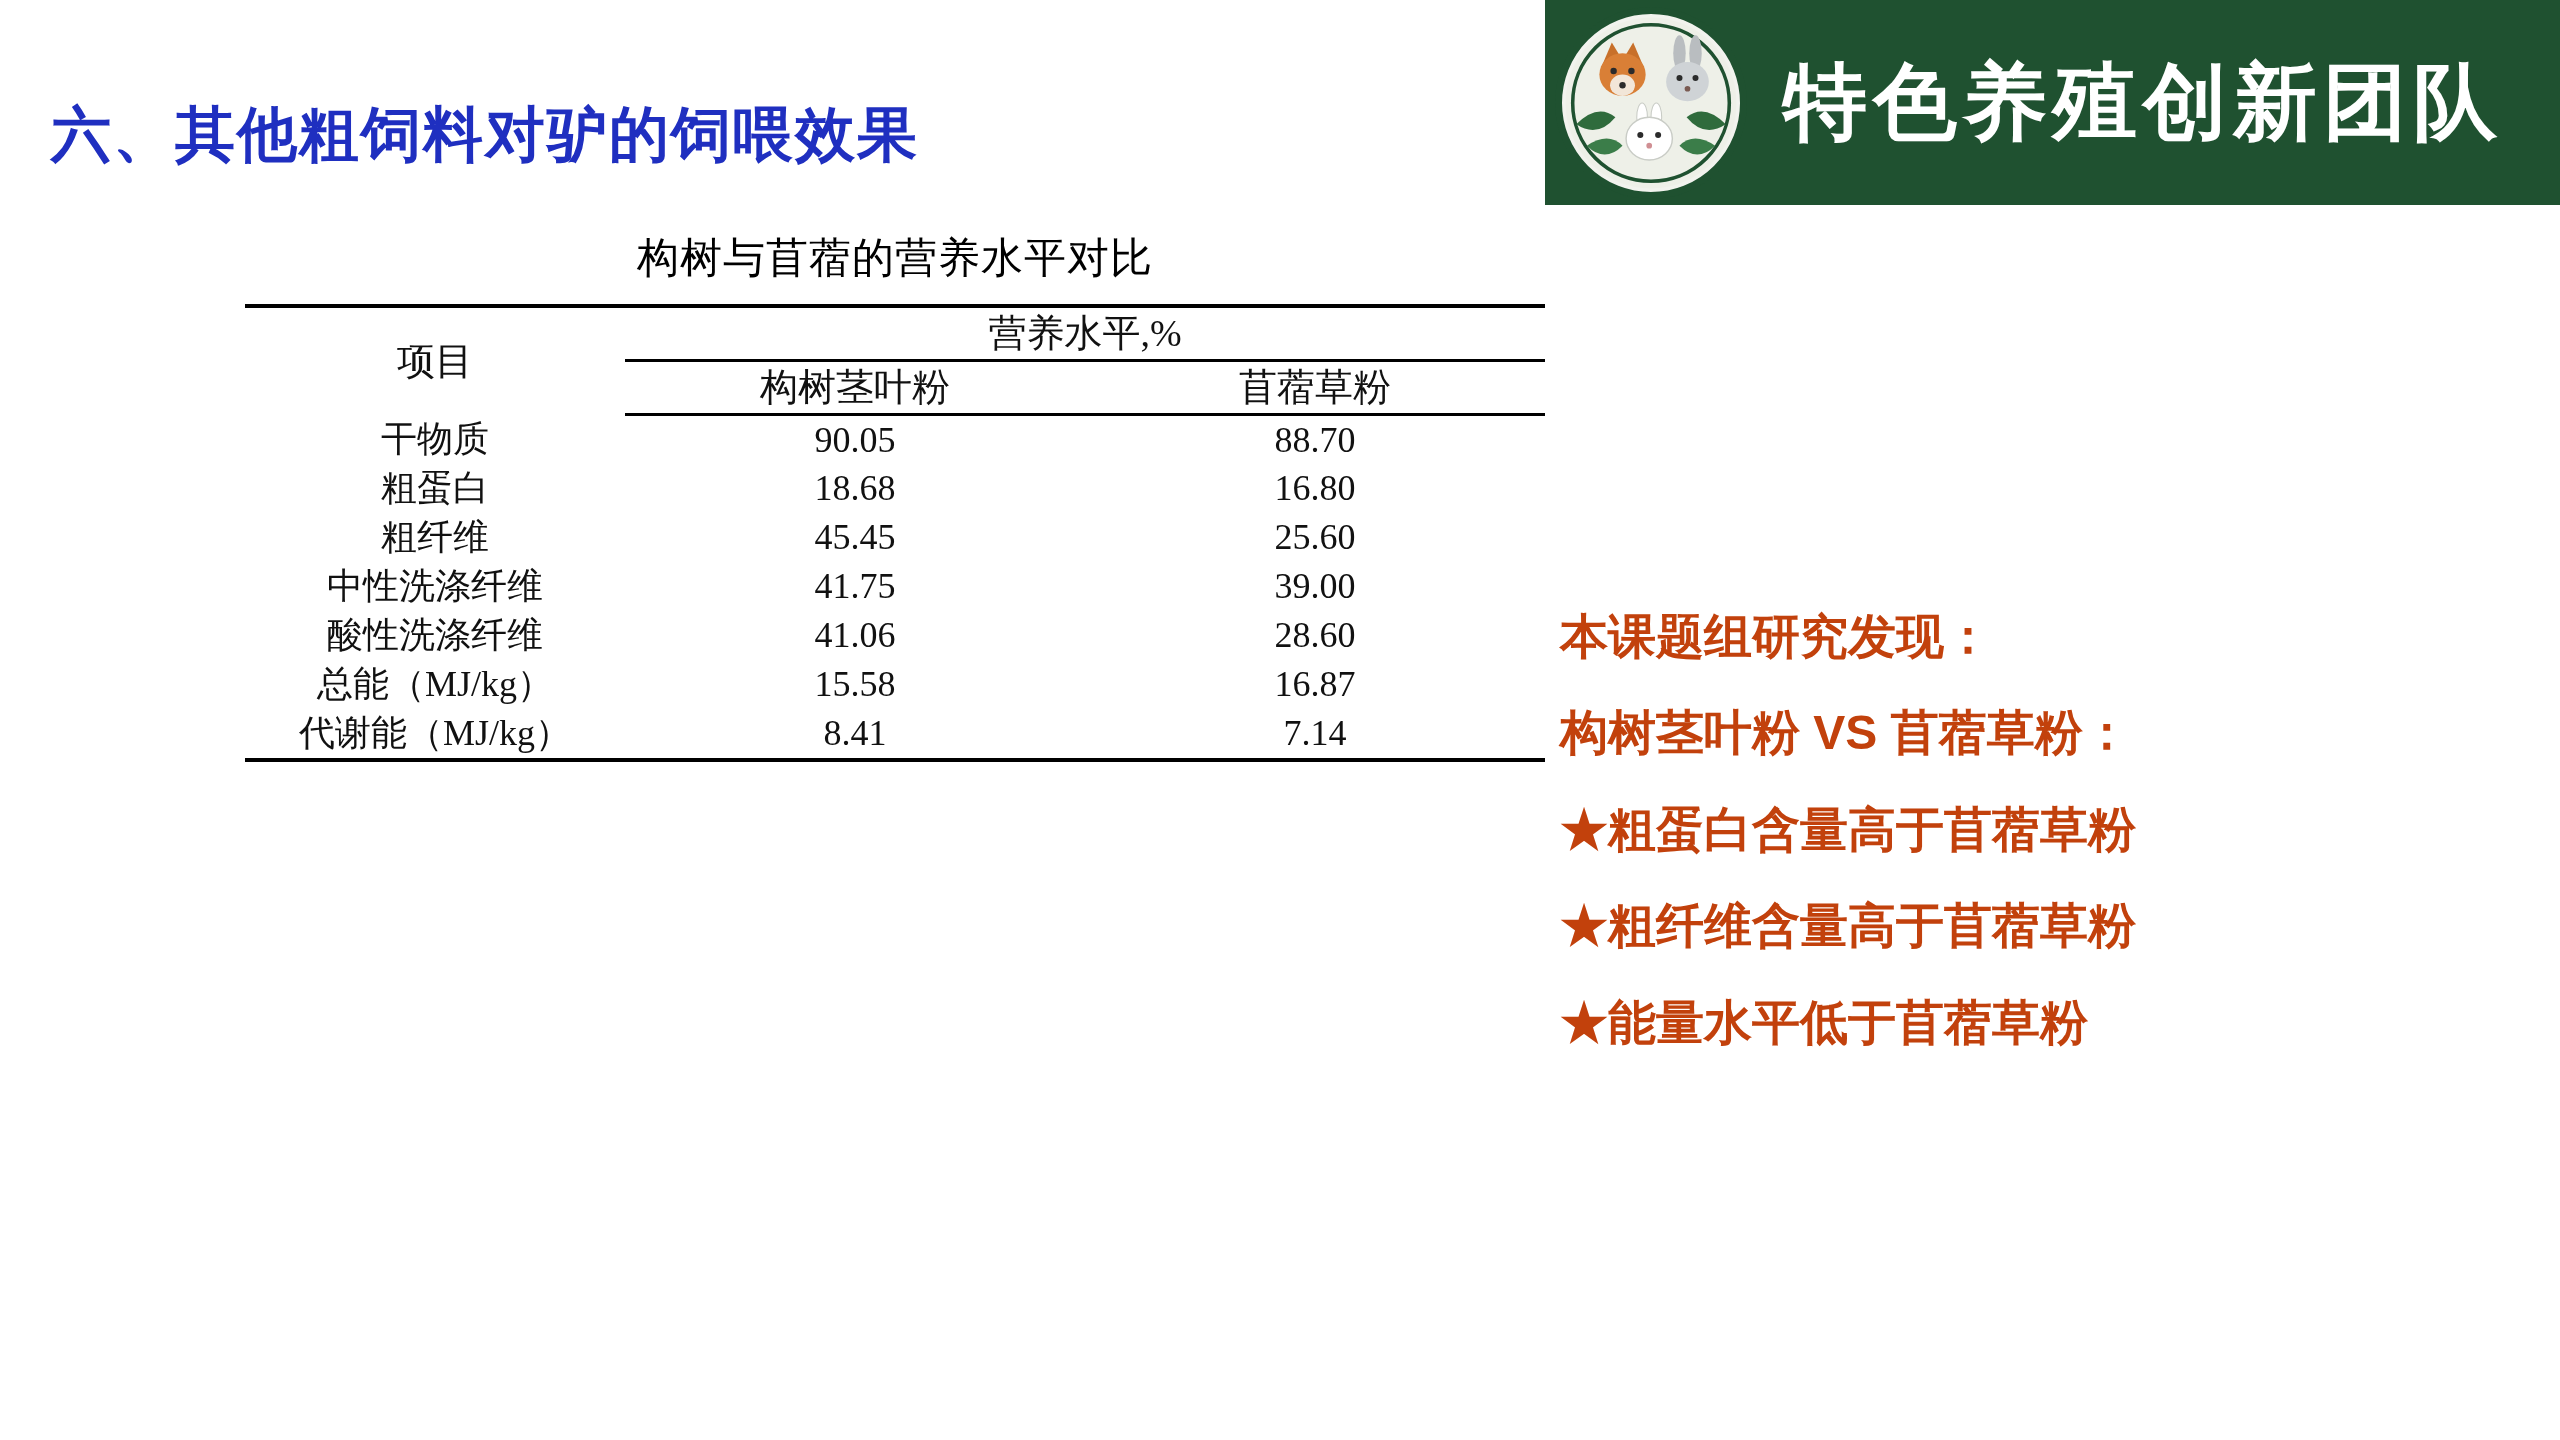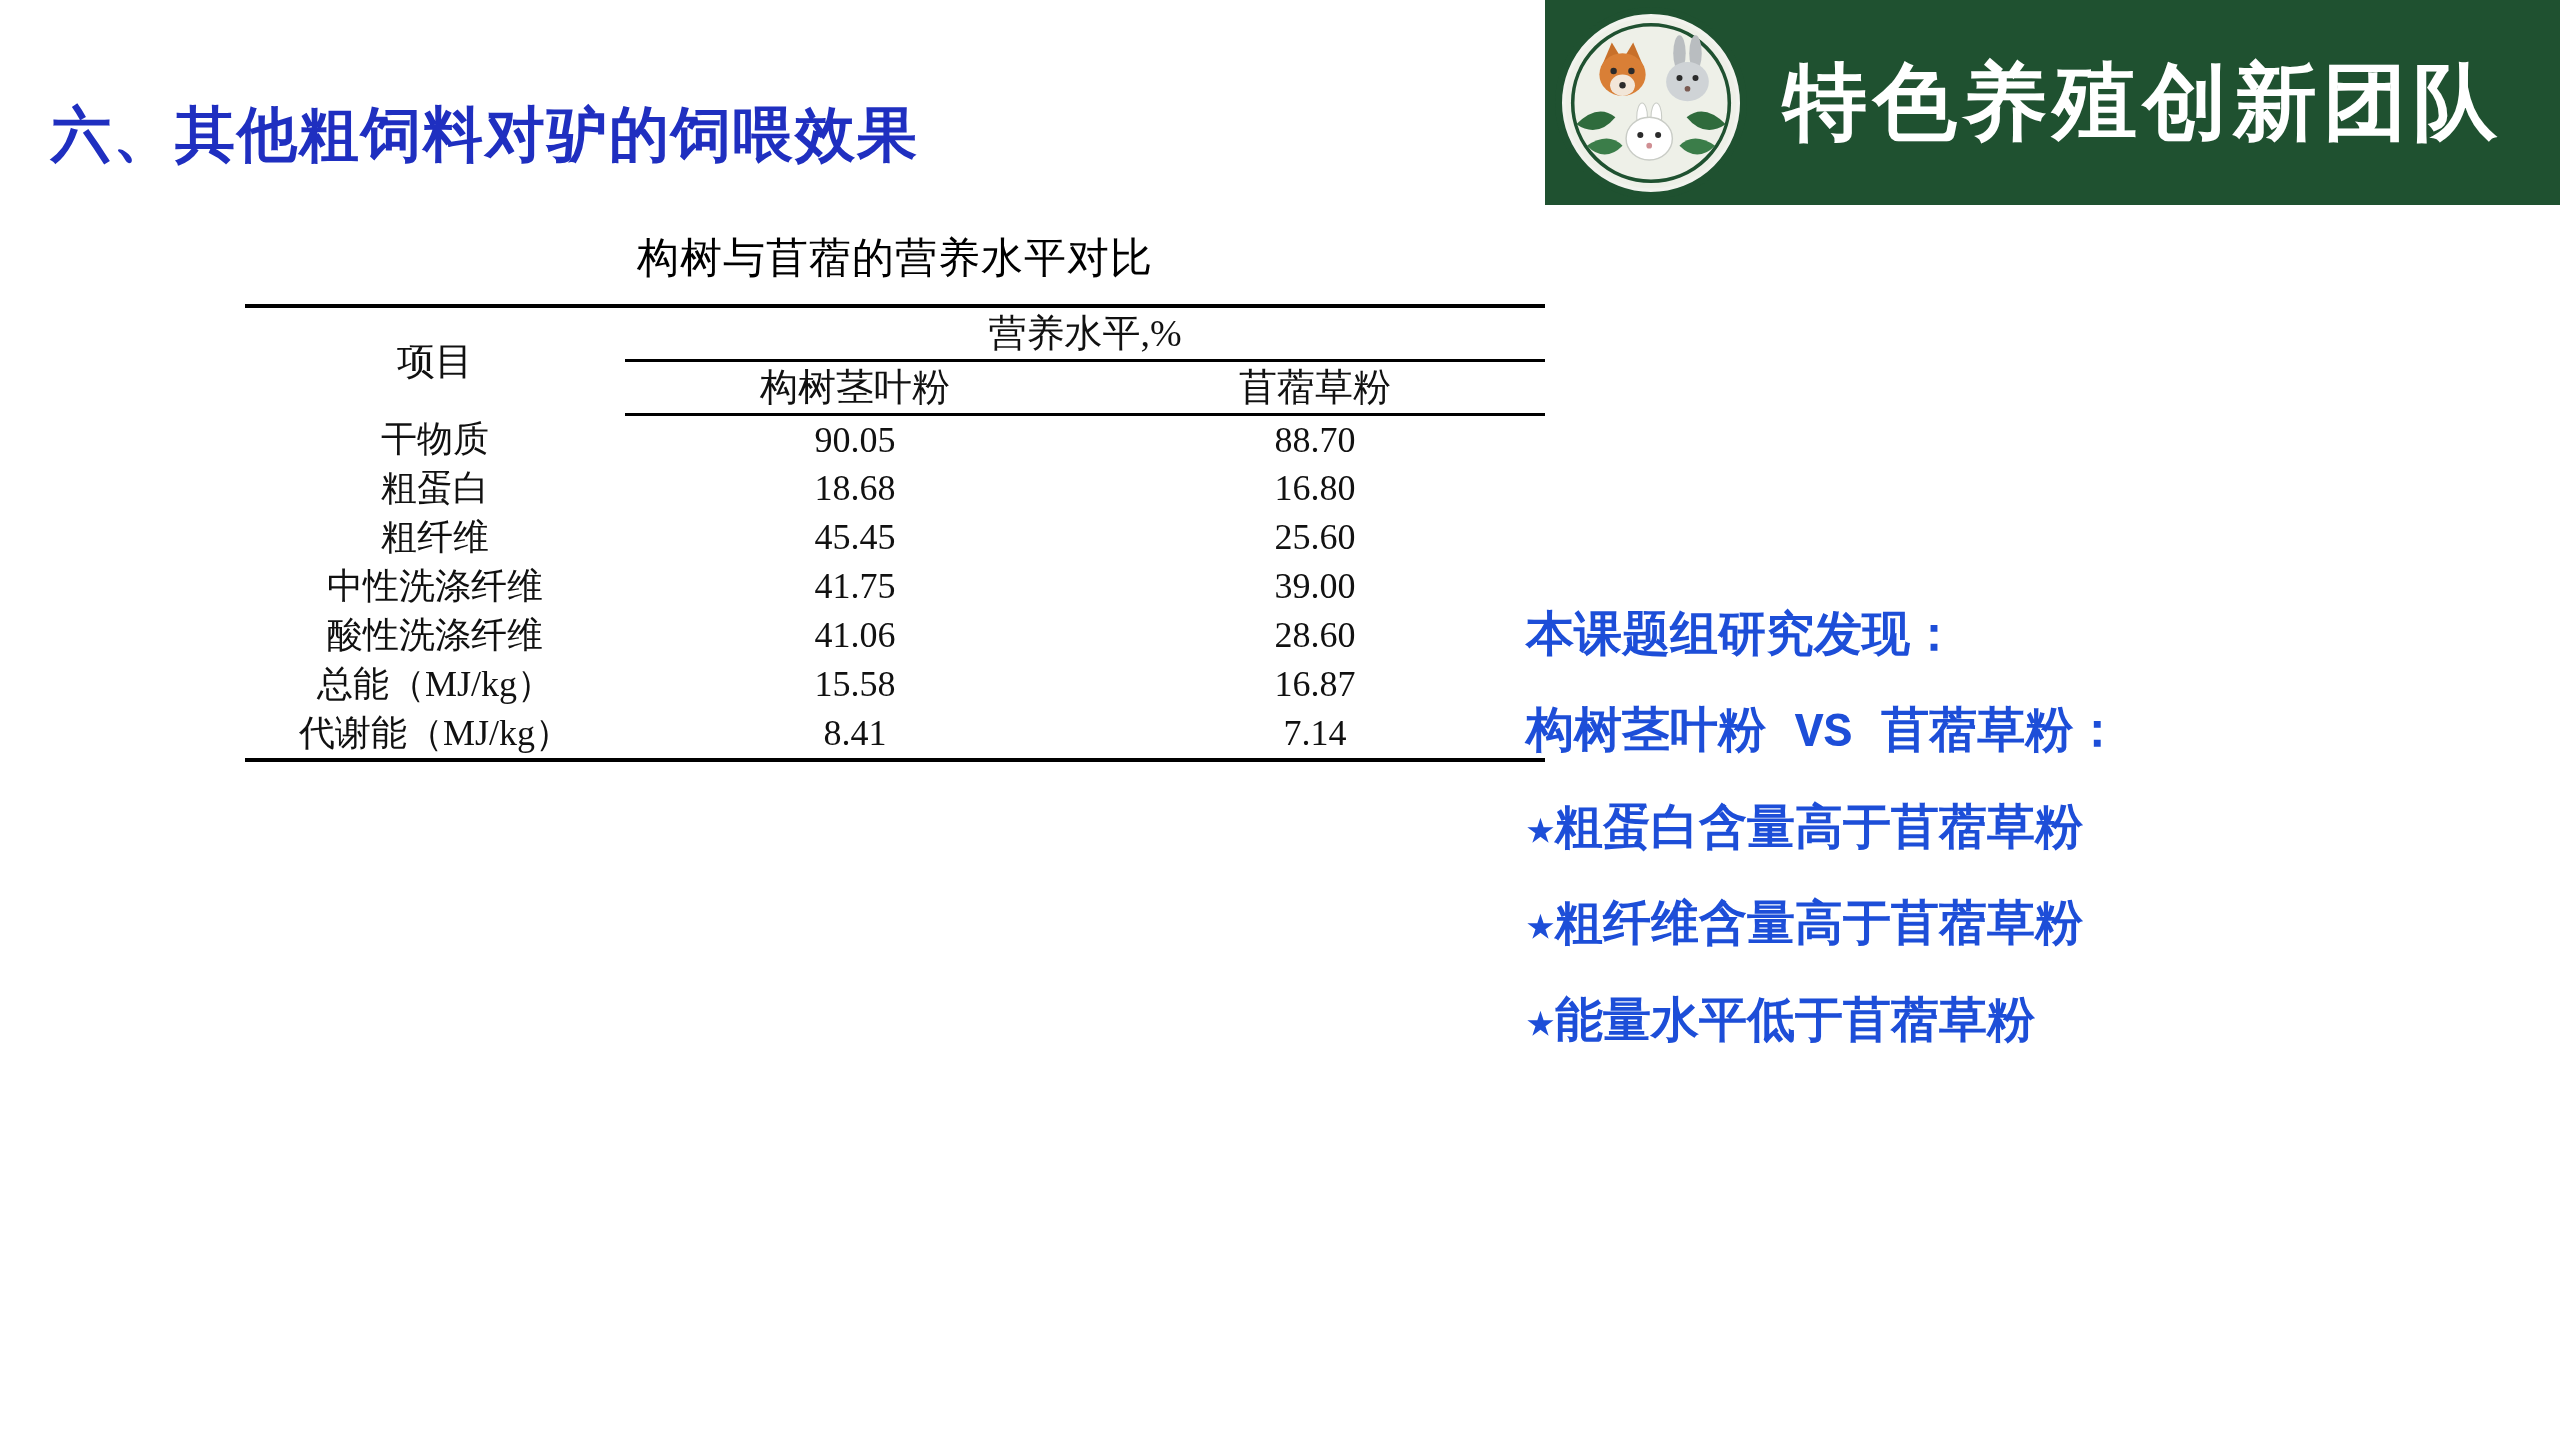--- a/index.html
+++ b/index.html
@@ -123,25 +123,25 @@
     white-space: nowrap;
   }
   td.body-val {
     font-size: 36px;
     padding: 24px 0;
   }
 
   
   .notes {
     position: absolute;
-    left: 1526px;
+    left: 1560px;
     top: 600px;
     width: 930px;
-    font-family: Liberation Mono, monospace;
-    color: #1d4ed8;
+    font-family: Liberation Sans, sans-serif;
+    color: #c2410c;
   }
   .notes .line {
     font-size: 48px;
     font-weight: bold;
     line-height: 1.55;
     margin-bottom: 22px;
     white-space: nowrap;
   }
 </style>
 </head>

